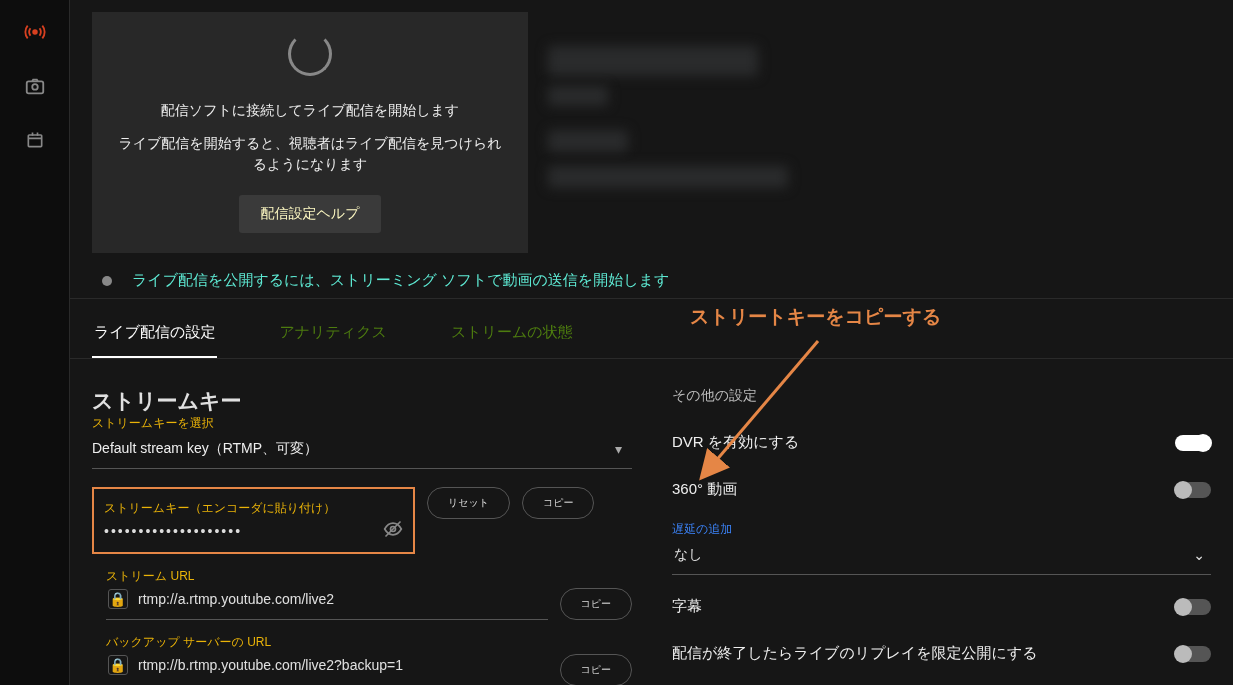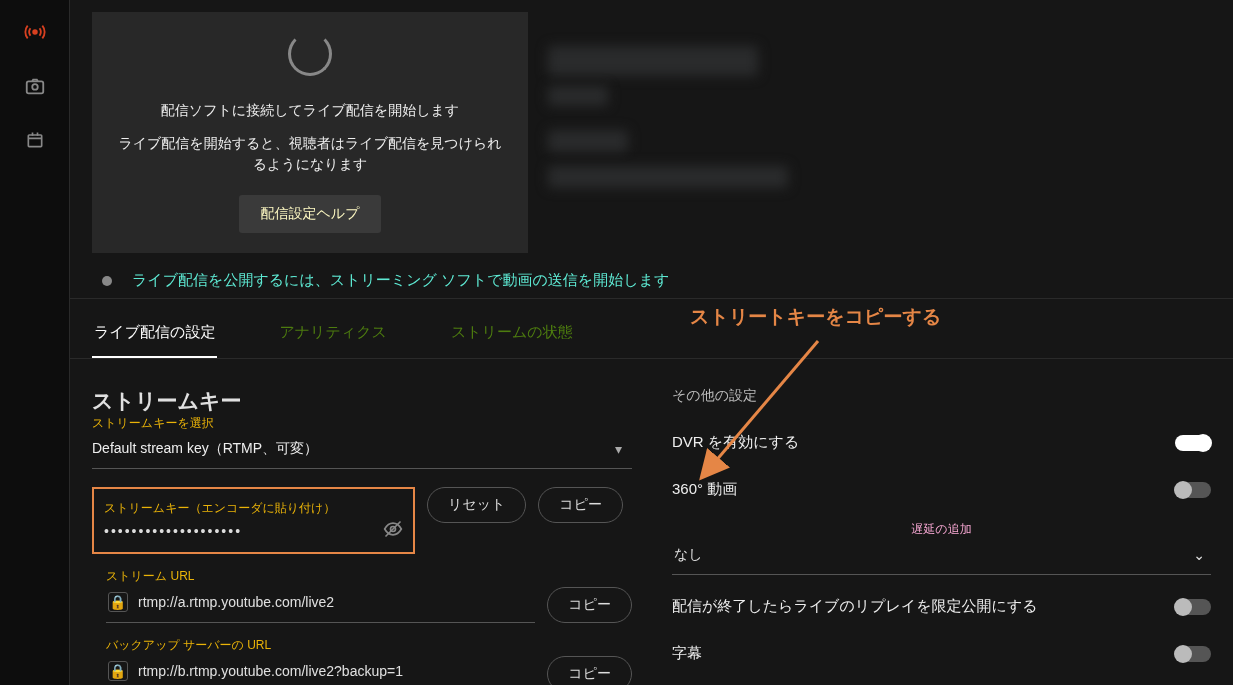--- a/index.html
+++ b/index.html
@@ -69,34 +69,34 @@
   .chev-down { margin-left:auto; margin-right:10px; color:#aaa;}
   .stream-key-group { display:flex; align-items:flex-start; gap:12px; margin-top:18px;}
   .stream-key-box {
     border:2px solid #e58646; width:323px; padding:11px 10px 10px 10px;
   }
   .stream-key-box .inner { display:flex; align-items:center; justify-content:space-between;}
   .stream-key-value { letter-spacing:2px; color:#ddd;}
   .eye-icon { color:#888; }
   .pill-btn {
     border:1px solid #555; background:transparent; color:#ddd; padding:8px 20px;
-    border-radius:26px; font-size:14px; cursor:pointer; white-space:nowrap;
+    border-radius:26px; font-size:10px; cursor:pointer; white-space:nowrap;
   }
   .url-group { margin-top:14px;margin-left:14px;}
   .url-line { display:flex; align-items:flex-end; gap:12px;}
   .url-input { flex:1; border-bottom:1px solid #555; padding:2px 0 10px 2px; display:flex; align-items:center; gap:10px;}
   .lock-icon { color:#888; font-size:14px; border:1px solid #555; width:20px; height:20px; display:inline-flex; align-items:center; justify-content:center; border-radius:3px;}
   .right-title { color:#bbb; font-size:14px; margin-bottom:14px;}
   .toggle-row { display:flex; align-items:center; justify-content:space-between; padding:14px 0; }
   .toggle-label { color:#eee; font-size:15px;}
   .switch { width:36px; height:16px; background:#555; border-radius:10px; position:relative; cursor:pointer;}
   .switch .knob { width:18px; height:18px; background:#bbb; border-radius:50%; position:absolute; top:-1px; left:-1px;}
   .switch.on { background:#fff;}
   .switch.on .knob { background:#fff; left:19px;}
-  .delay-label { color:#f9a8d4; font-size:12px; margin-top:8px;text-align:center;}
+  .delay-label { color:#3b82f6; font-size:12px; margin-top:8px;}
   .delay-select { border-bottom:1px solid #555; padding:8px 6px 10px 2px; display:flex; align-items:center; justify-content:space-between; margin-bottom:8px;}
   
   .arrow-svg { position:absolute; left:548px; top:-28px; width:220px; height:200px; pointer-events:none; z-index:5;}
 </style>
 </head>
 <body>
 
 <div class="sidebar">
   <div class="icon active">
     <svg width="22" height="22" viewBox="0 0 24 24" fill="none" stroke="currentColor" stroke-width="2">
@@ -226,27 +226,27 @@
           </div>
       </div>
 
       <div class="delay-label">遅延の追加</div>
       <div class="delay-select">
         <span>なし</span>
         <span>⌄</span>
       </div>
 
       <div class="toggle-row">
+        <span class="toggle-label">字幕</span>
+        <div class="switch">
+            <div class="knob"></div>
+          </div>
+      </div>
+
+      <div class="toggle-row">
         <span class="toggle-label">配信が終了したらライブのリプレイを限定公開にする</span>
         <div class="switch">
             <div class="knob"></div>
           </div>
       </div>
-
-      <div class="toggle-row">
-        <span class="toggle-label">字幕</span>
-        <div class="switch">
-            <div class="knob"></div>
-          </div>
-      </div>
     </div>
   </div>
 </div>
 
 </body></html>

